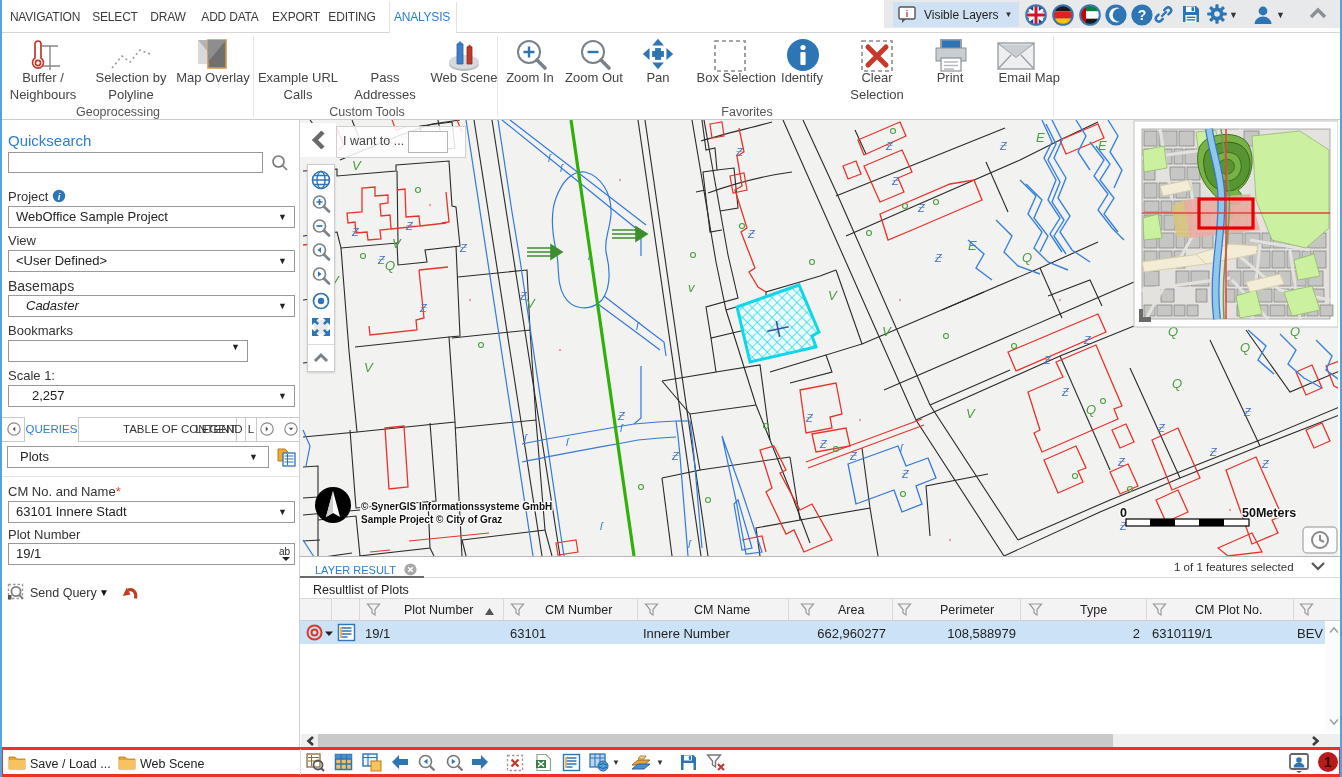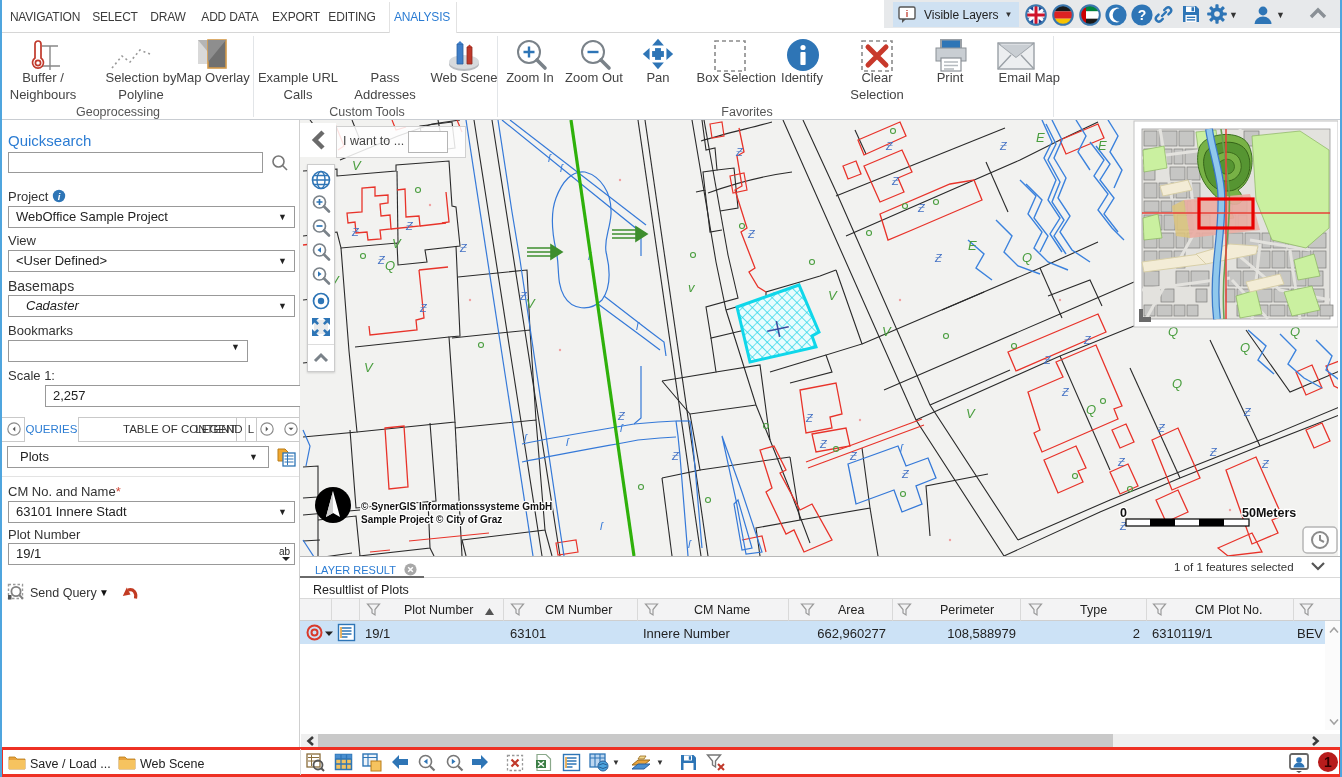--- a/index.html
+++ b/index.html
@@ -138,21 +138,21 @@
 <svg class="abs" style="left:26px;top:40px;" width="36" height="34" viewBox="0 0 36 34">
   <path d="M16 6 H32 M24 6 V30 M16 26 H34" stroke="#888" stroke-width="1.4" fill="none"></path>
   <path d="M9 4 a3 3 0 0 1 6 0 v14 a5.5 5.5 0 1 1 -6 0 Z" fill="none" stroke="#c0392b" stroke-width="1.7"></path>
   <circle cx="12" cy="23" r="2.6" fill="none" stroke="#c0392b" stroke-width="1.7"></circle>
 </svg>
 <div class="abs" style="left:0px;top:70px;width:86px;text-align:center;font-size:13px;color:#444;line-height:16.5px;">Buffer /<br>Neighbours</div>
 
 <svg class="abs" style="left:110px;top:44px;" width="42" height="28" viewBox="0 0 42 28">
   <path d="M2 24 L12 12 L20 18 L30 6 L40 10" stroke="#999" stroke-width="1.6" fill="none" stroke-dasharray="2 3"></path>
 </svg>
-<div class="abs" style="left:97px;top:70px;width:88px;text-align:center;font-size:13px;color:#444;line-height:16.5px;">Selection by<br>Polyline</div>
+<div class="abs" style="left:87px;top:70px;width:88px;text-align:center;font-size:13px;color:#444;line-height:16.5px;">Selection by<br>Polyline</div>
 
 <svg class="abs" style="left:196px;top:38px;" width="36" height="36" viewBox="0 0 36 36">
   <rect x="2" y="2" width="20" height="24" fill="#b5b5b5"></rect>
   <path d="M2 2 L22 26 L2 26 Z" fill="#d9d9d9"></path>
   <rect x="12" y="2" width="18" height="28" fill="#707070" stroke="#d49a4a" stroke-width="1.6"></rect>
   <path d="M12 2 L30 2 L12 24 Z" fill="#8e8e8e"></path>
 </svg>
 <div class="abs" style="left:167px;top:70px;width:92px;text-align:center;font-size:13px;color:#444;">Map Overlay</div>
 
 <div class="abs" style="left:255px;top:70px;width:86px;text-align:center;font-size:13px;color:#444;line-height:16.5px;">Example URL<br>Calls</div>
@@ -258,21 +258,21 @@
 <div class="abs" style="left:8px;top:295px;width:287px;height:22px;border:1px solid #999;background:#fff;font-size:13px;color:#222;line-height:20px;padding-left:17px;font-style:italic;">Cadaster<span style="position:absolute;right:7px;top:0;font-size:9px;color:#222;">▼</span></div>
 
 <div class="abs" style="left:8px;top:323px;font-size:13px;color:#333;">Bookmarks</div>
 
 <div class="abs" style="left:8px;top:340px;width:240px;height:22px;border:1px solid #999;background:#fff;">
     <span style="position:absolute;right:7px;top:1px;font-size:9px;color:#222;">▼</span>
   </div>
 
 <div class="abs" style="left:8px;top:368px;font-size:13px;color:#333;">Scale 1:</div>
 
-<div class="abs" style="left:8px;top:385px;width:287px;height:22px;border:1px solid #999;background:#fff;font-size:13px;color:#222;line-height:20px;padding-left:7px;margin-left:37px;">2,257<span style="position:absolute;right:7px;top:0;font-size:9px;color:#222;">▼</span></div>
+<div class="abs" style="left:8px;top:385px;width:287px;height:22px;border:1px solid #999;background:#fff;font-size:13px;color:#222;line-height:20px;padding-left:23px;">2,257<span style="position:absolute;right:7px;top:0;font-size:9px;color:#222;">▼</span></div>
 
 <div class="abs" style="left:2px;top:417px;width:297px;height:25px;border-top:1px solid #c9c9c9;border-bottom:1px solid #c9c9c9;background:#fff;"></div>
 
 <svg class="abs" style="left:7px;top:422px;" width="14" height="14" viewBox="0 0 17 17">
     <circle cx="8.5" cy="8.5" r="7.5" fill="none" stroke="#8a8a8a" stroke-width="1.4"></circle>
     <path d="M10 5.5 L7 8.5 L10 11.5 Z" fill="#555"></path>
   </svg>
 
 <div class="abs" style="left:24px;top:417px;width:55px;height:25px;border-left:1px solid #c9c9c9;border-right:1px solid #c9c9c9;line-height:24px;font-size:11.5px;color:#2b7cd3;background:#fff;text-align:center;">QUERIES</div>
 

